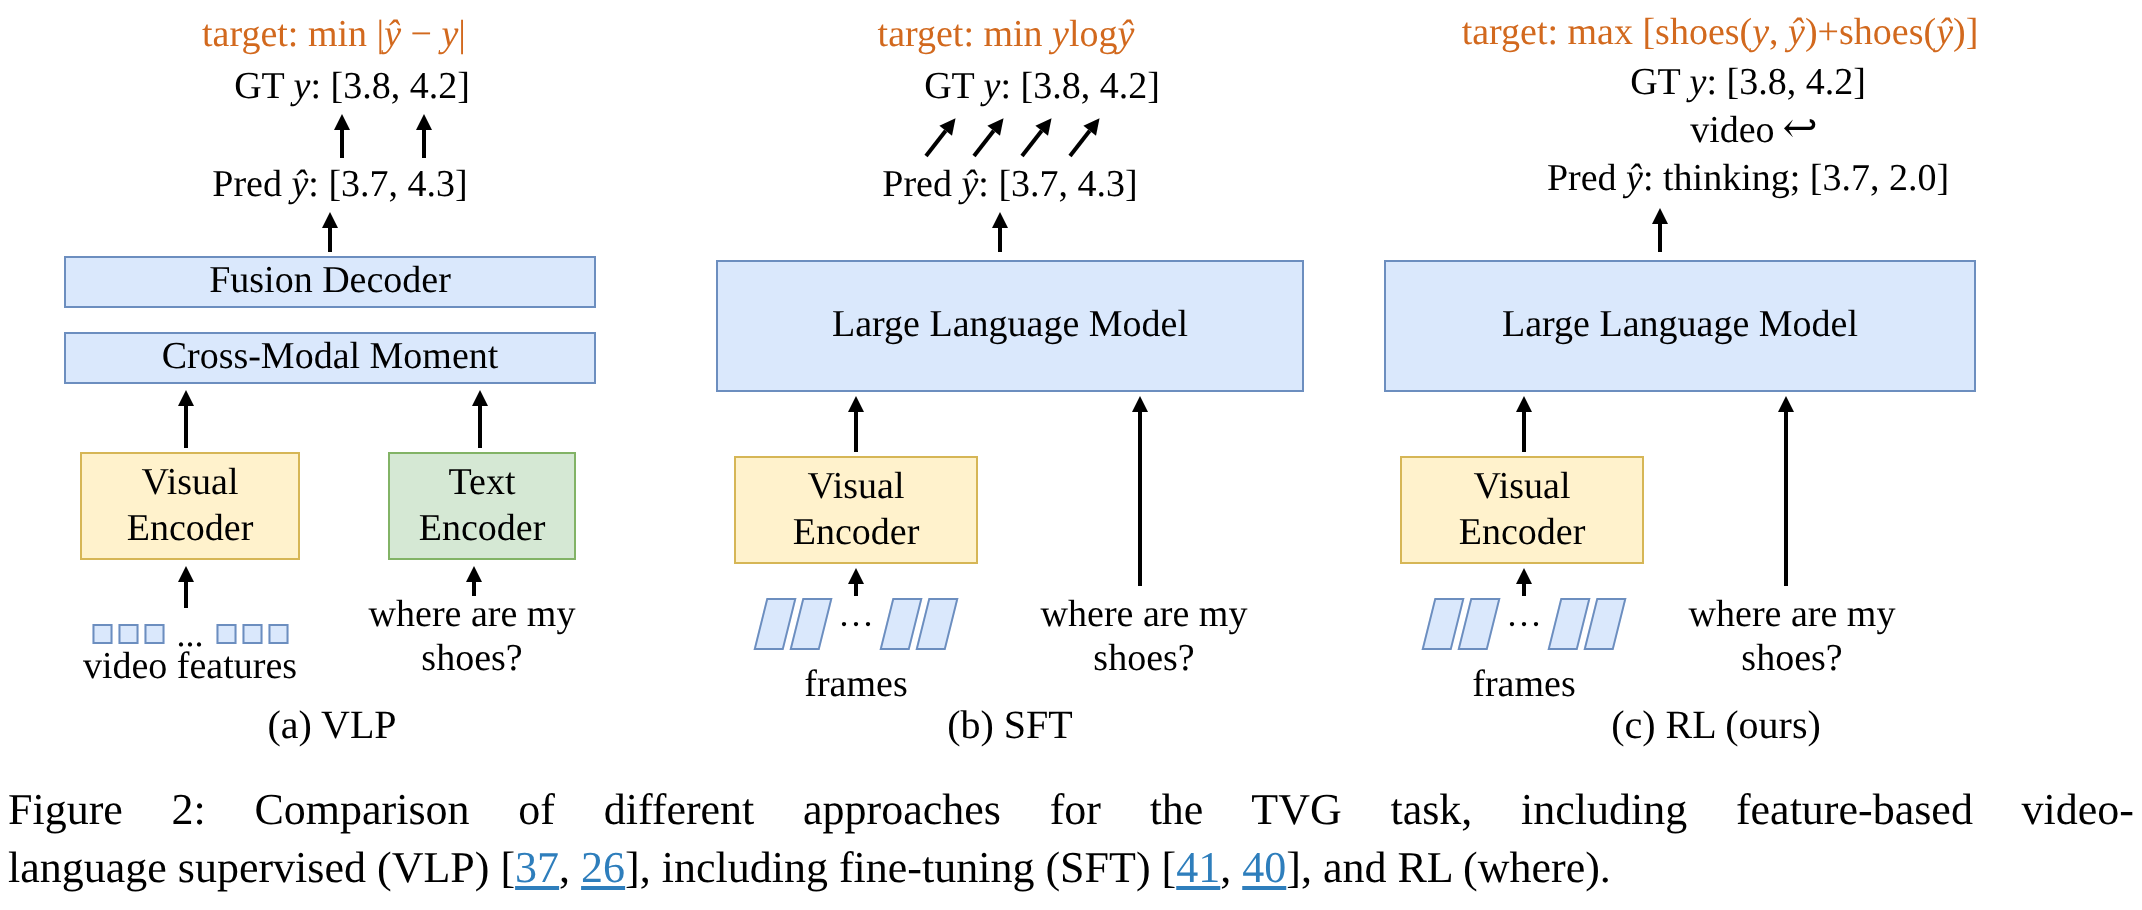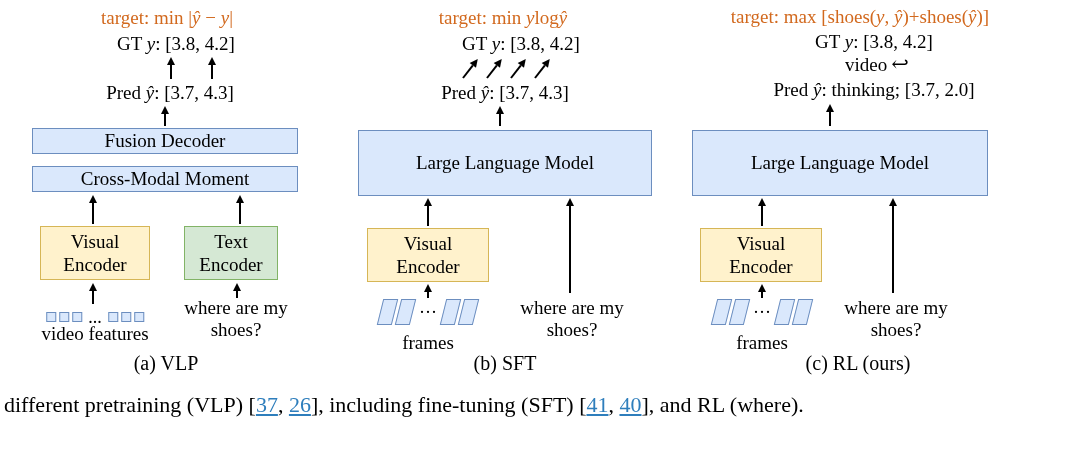--- a/index.html
+++ b/index.html
@@ -18,21 +18,21 @@
   .orange { color: var(--orange, #d2691e); }
   .i { font-style: italic; }
   
   .box {
     position: absolute; box-sizing: border-box; border: 1px solid #000;
     display: flex; flex-direction: column; align-items: center; justify-content: center;
     font-size: 19px; line-height: 1.22; text-align: center;
   }
   .blue   { background: var(--blue-fill, #dae8fc);  border-color: var(--blue-stroke, #6c8ebf); }
   .yellow { background: var(--yellow-fill, #fff2cc); border-color: var(--yellow-stroke, #d6b656); }
-  .green  { background: var(--green-fill, #d5e8d4);  border-color: var(--green-stroke, #82b366); }
+  .green  { background: var(--green-fill, #d5e8d4);  border-color: var(--green-stroke, #82b366); margin-left: 10px; }
   
   .arr { position: absolute; width: 2px; background: #000; }
   .arr::before {
     content: ""; position: absolute; top: -8px; left: -3.5px; width: 0; height: 0;
     border-left: 4.5px solid transparent; border-right: 4.5px solid transparent;
     border-bottom: 8px solid #000;
   }
   .diag { transform-origin: 50% 100%; transform: rotate(38deg); }
   
   .row {
@@ -192,16 +192,17 @@
     </div>
     <div class="t" style="left:762px;top:332px">frames</div>
 
     <div class="t" style="left:896px;top:297px">where are my</div>
     <div class="t" style="left:896px;top:319px">shoes?</div>
 
     <div class="t t20" style="left:858px;top:352px">(c) RL (ours)</div>
   </section>
 
   <div class="figcap">
-    <div class="l2"><span>different pretraining (VLP) [</span><span class="cite">37</span><span>, </span><span class="cite">26</span><span>], including fine-tuning (SFT) [</span><span class="cite">41</span><span>, </span><span class="cite">40</span><span>], and RL (where).</span></div>
+    <div class="l1">Figure 2: Comparison of different approaches for the TVG task, including feature-based video-</div>
+    <div class="l2"><span>language supervised (VLP) [</span><span class="cite">37</span><span>, </span><span class="cite">26</span><span>], including fine-tuning (SFT) [</span><span class="cite">41</span><span>, </span><span class="cite">40</span><span>], and RL (where).</span></div>
   </div>
 
 </div>
 
 </body></html>

